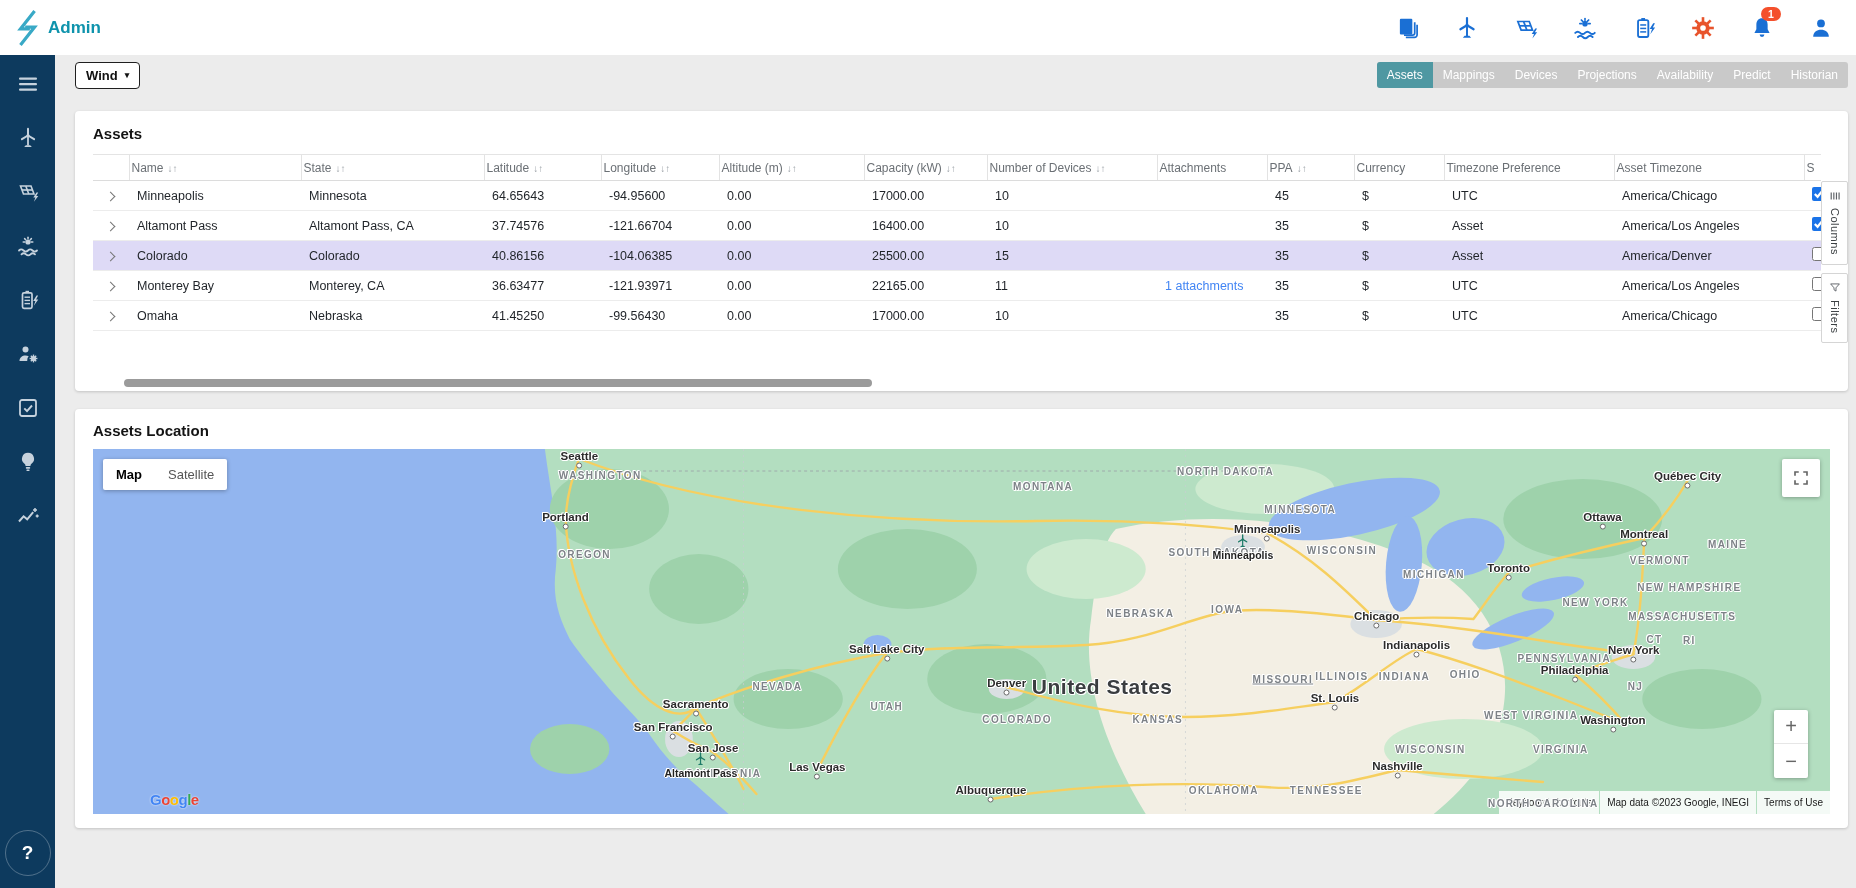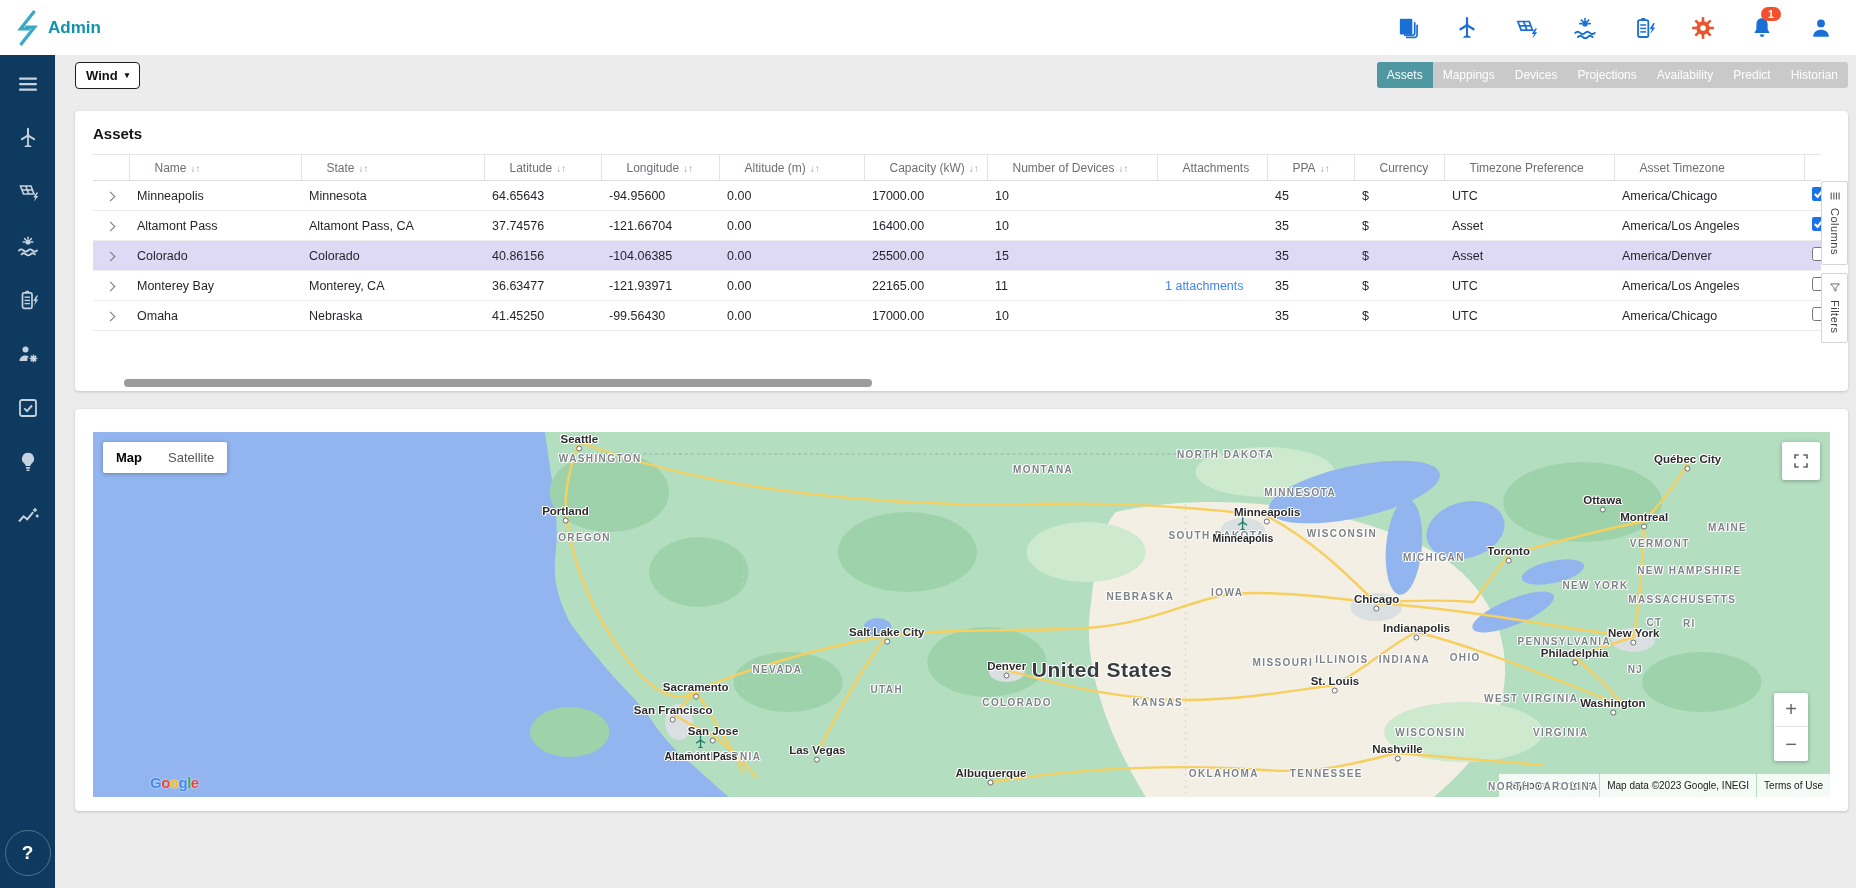--- a/index.html
+++ b/index.html
@@ -41,21 +41,21 @@
   
   .page { flex:1; padding:16px 8px 0 20px; overflow:hidden; }
   .card { background:#fff; border-radius:4px; box-shadow:0 1px 3px rgba(0,0,0,.18); }
   .card h2 { font-size:15px; font-weight:700; color:#141414; }
 
   
   .assets-card { padding:14px 0 8px 18px; height:280px; }
   .table-zone { display:flex; margin-top:12px; }
   .tbl-clip { flex:1; min-width:0; overflow:hidden; }
   table { border-collapse:collapse; table-layout:fixed; width:1771px; }
-  th { height:26px; font-size:12px; font-weight:400; color:#6b7075; text-align:left; padding:0 25px;
+  th { height:26px; font-size:12px; font-weight:400; color:#6b7075; text-align:left; padding:0 2px;
        border-top:1px solid #e4e4e4; border-bottom:1px solid #dcdcdc; white-space:nowrap; overflow:hidden; }
   th + th { border-left:1px solid #e3e3e3; }
   .sort { color:#9aa0a6; font-size:10px; margin-left:4px; }
   td { height:30px; font-size:12.5px; color:#1f2328; padding:0 8px; border-bottom:1px solid #ececec;
        white-space:nowrap; overflow:hidden; background:#fff; }
   tr.hl td { background:#dedaf6; }
   .chev { display:inline-block; width:7px; height:7px; border-top:1.6px solid #757575;
           border-right:1.6px solid #757575; transform:rotate(45deg); margin-left:6px; cursor:pointer; }
   .att-link { color:#4285f4; cursor:pointer; }
   td input[type=checkbox] { width:14px; height:14px; accent-color:#1a73e8; cursor:pointer; }
@@ -490,20 +490,21 @@
               <span class="rail-txt">Filters</span>
             </div>
           </div>
         </div>
         <div class="hscroll">
             <div class="thumb"></div>
           </div>
       </section>
 
       <section class="card map-card">
+        <h2>Assets Location</h2>
         <div class="map" id="mapCanvas">
           <svg class="geo" viewBox="0 0 1749 365" preserveAspectRatio="none">
             <rect x="0" y="0" width="1749" height="365" fill="#92b5ef"></rect>
             <path d="M455 0 C460 40 470 80 466 120 C462 150 470 170 480 190 C490 205 505 222 520 240 C530 252 548 268 560 285 C570 300 585 318 600 330 C610 338 625 352 640 365 L1749 365 L1749 0 Z" fill="#b3dec0"></path>
             <path d="M1030 80 C1120 60 1240 70 1330 110 C1400 140 1430 200 1420 260 C1410 310 1380 340 1350 365 L1060 365 C1020 300 995 230 1005 170 C1010 130 1015 95 1030 80 Z" fill="#f3efe4"></path>
             <g fill="#9ed2ab">
               <ellipse cx="520" cy="60" rx="60" ry="40"></ellipse>
                 <ellipse cx="610" cy="140" rx="50" ry="35"></ellipse>
               <ellipse cx="700" cy="250" rx="55" ry="30"></ellipse>
                 <ellipse cx="820" cy="120" rx="70" ry="40"></ellipse>
@@ -578,21 +579,21 @@
             <div class="st-label halo" style="left: 28.3%; top: 28.8%;">OREGON</div>
             <div class="st-label halo" style="left: 54.7%; top: 10.1%;">MONTANA</div>
             <div class="st-label halo" style="left: 65.2%; top: 6%;">NORTH DAKOTA</div>
             <div class="st-label halo" style="left: 64.7%; top: 28.2%;">SOUTH DAKOTA</div>
             <div class="st-label halo" style="left: 69.5%; top: 16.5%;">MINNESOTA</div>
             <div class="st-label halo" style="left: 71.9%; top: 27.7%;">WISCONSIN</div>
             <div class="st-label halo" style="left: 77.2%; top: 34.2%;">MICHIGAN</div>
             <div class="st-label halo" style="left: 65.3%; top: 43.8%;">IOWA</div>
             <div class="st-label halo" style="left: 60.3%; top: 44.9%;">NEBRASKA</div>
             <div class="st-label halo" style="left: 61.3%; top: 74%;">KANSAS</div>
-            <div class="st-label halo" style="left: 68.5%; top: 63%;">MISSOURI</div>
+            <div class="st-label halo" style="left: 68.5%; top: 63%; text-decoration: underline;">MISSOURI</div>
             <div class="st-label halo" style="left: 71.9%; top: 62.2%;">ILLINOIS</div>
             <div class="st-label halo" style="left: 75.5%; top: 62.2%;">INDIANA</div>
             <div class="st-label halo" style="left: 79%; top: 61.6%;">OHIO</div>
             <div class="st-label halo" style="left: 77%; top: 82.2%;">WISCONSIN</div>
             <div class="st-label halo" style="left: 71%; top: 93.4%;">TENNESSEE</div>
             <div class="st-label halo" style="left: 82.8%; top: 72.9%;">WEST VIRGINIA</div>
             <div class="st-label halo" style="left: 84.5%; top: 82.2%;">VIRGINIA</div>
             <div class="st-label halo" style="left: 84.7%; top: 57.3%;">PENNSYLVANIA</div>
             <div class="st-label halo" style="left: 86.5%; top: 41.9%;">NEW YORK</div>
             <div class="st-label halo" style="left: 90.2%; top: 30.4%;">VERMONT</div>
@@ -605,21 +606,21 @@
             <div class="st-label halo" style="left: 39.4%; top: 64.9%;">NEVADA</div>
             <div class="st-label halo" style="left: 45.7%; top: 70.4%;">UTAH</div>
             <div class="st-label halo" style="left: 53.2%; top: 74%;">COLORADO</div>
             <div class="st-label halo" style="left: 36.3%; top: 88.8%;">CALIFORNIA</div>
             <div class="st-label halo" style="left: 65.1%; top: 93.4%;">OKLAHOMA</div>
             <div class="st-label halo" style="left: 83.5%; top: 97%;">NORTH CAROLINA</div>
             <div class="city" style="left: 28%; top: 3%;">
               <span class="nm halo">Seattle</span>
               <span class="dot"></span>
             </div>
-            <div class="city" style="left: 27.2%; top: 19.7%; margin-top: 11px;">
+            <div class="city" style="left: 27.2%; top: 19.7%;">
               <span class="nm halo">Portland</span>
               <span class="dot"></span>
             </div>
             <div class="city" style="left: 34.7%; top: 71%;">
               <span class="nm halo">Sacramento</span>
               <span class="dot"></span>
             </div>
             <div class="city" style="left: 33.4%; top: 77.3%;">
               <span class="nm halo">San Francisco</span>
               <span class="dot"></span>

